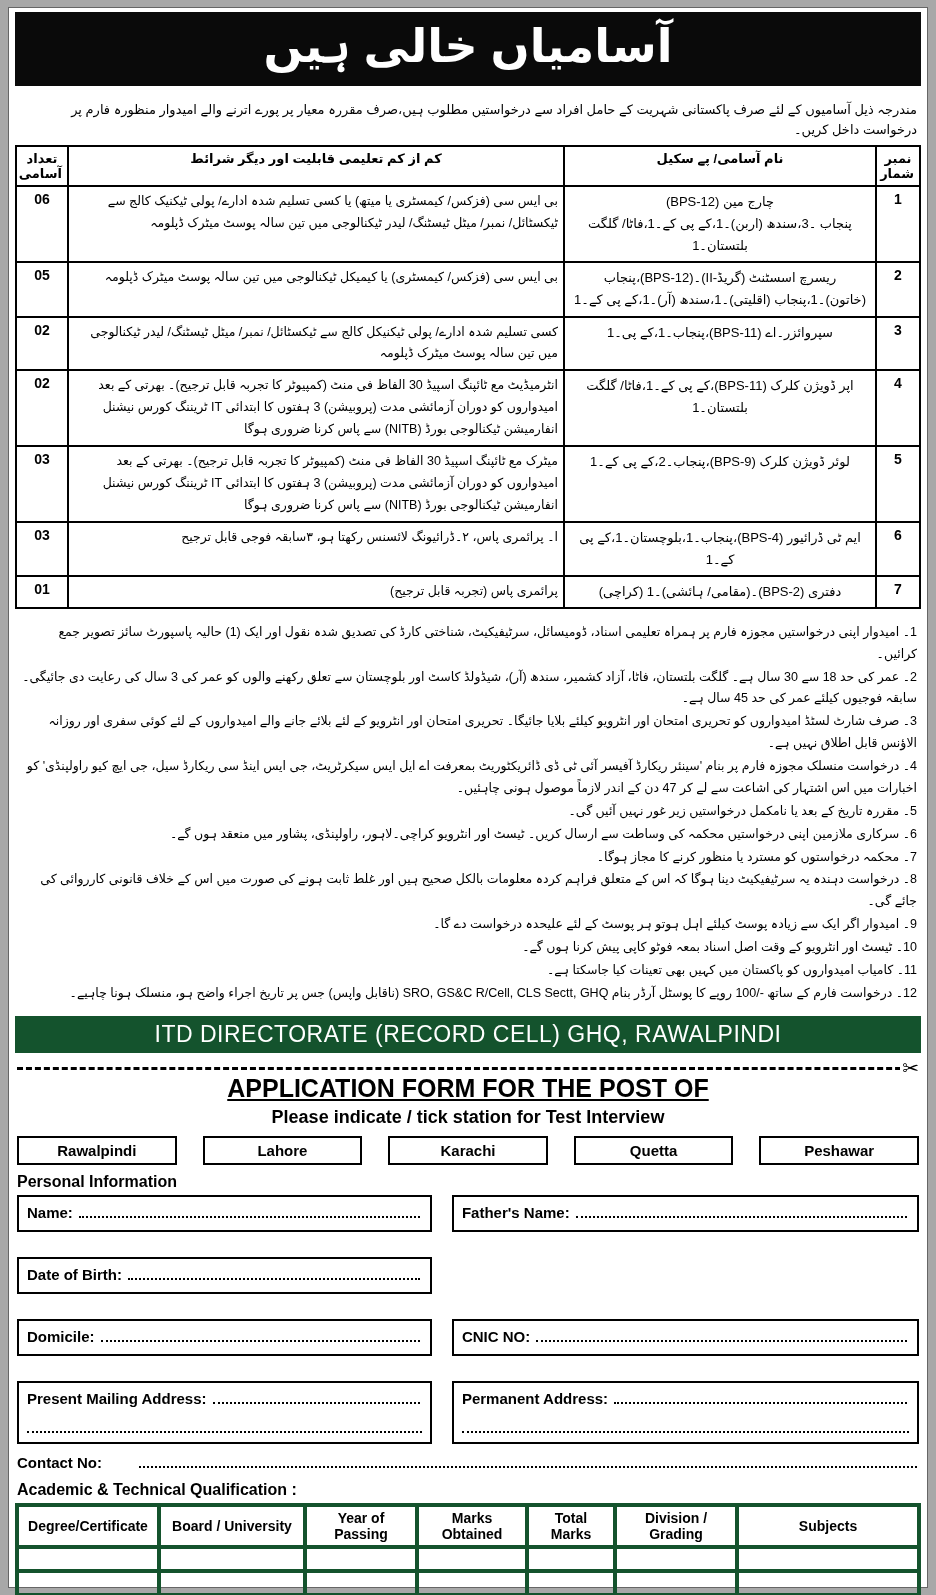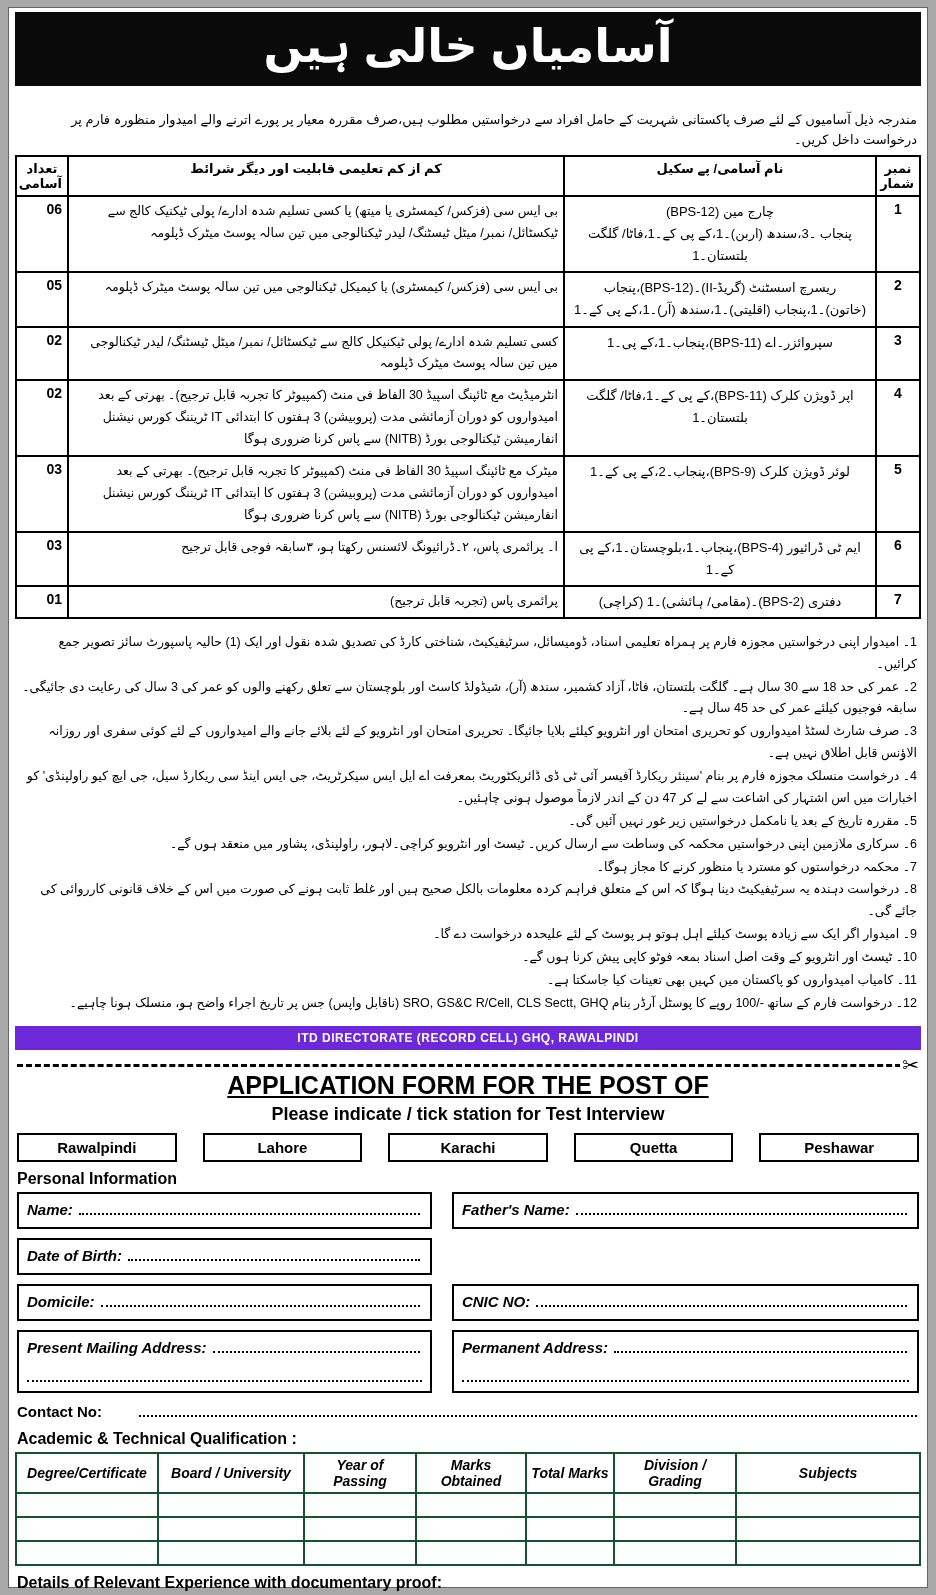--- a/index.html
+++ b/index.html
@@ -5,63 +5,63 @@
   * { box-sizing: border-box; margin: 0; padding: 0; }
   html,body { background:#8f8f8f; }
   body { font-family: "Liberation Sans", "DejaVu Sans", sans-serif; }
   .page { width:936px; height:1595px; background:#a8a8a8; padding:7px 8px; overflow:hidden; margin:0 auto; }
   .sheet { background:#fff; width:100%; height:100%; padding:4px 6px; border:1px solid #666; }
 
   
   .banner { background:#0a0a0a; color:#fff; text-align:center; padding:6px 0 10px; }
   .banner .urdu-title { font-size:46px; font-weight:bold; line-height:1.25; direction:rtl; }
 
-  .intro { direction:rtl; text-align:right; font-size:13px; padding:24px 4px 4px; line-height:1.6; }
+  .intro { direction:rtl; text-align:right; font-size:13px; padding:14px 4px 4px; line-height:1.6; }
 
   
   table.vacancy { width:100%; border-collapse:collapse; direction:rtl; table-layout:fixed; }
   table.vacancy th, table.vacancy td { border:2px solid #000; padding:4px 5px; vertical-align:top;margin-left:10px; }
   table.vacancy th { font-size:13px; font-weight:bold; text-align:center; background:#fff; }
   .col-serial { width:44px; } .col-post { width:312px; } .col-qual { width:auto; } .col-count { width:52px; }
   td.serial { text-align:center; font-size:14px; font-weight:bold; }
   td.post { text-align:center; font-size:13px; line-height:1.7; }
   td.qual { text-align:right; font-size:12.5px; line-height:1.75; }
-  td.count { text-align:right; font-size:14px; font-weight:bold; direction:ltr; }
+  td.count { text-align:center; font-size:14px; font-weight:bold; direction:ltr; }
 
   
   .notes { direction:rtl; text-align:right; padding:13px 4px 4px; }
   .note { font-size:12.5px; line-height:1.75; margin-bottom:1px; }
 
   
-  .itd-bar { background:#6d28d9; color:#fff; text-align:center; font-size:12px; font-weight:bold; padding:5px 0; margin-top:6px; letter-spacing:.5px; }
+  .itd-bar { background:#14532d; color:#fff; text-align:center; font-size:23px; font-weight:normal; padding:5px 0; margin-top:6px; letter-spacing:.5px; }
 
   
   .cutline { position:relative; border-top:3px dashed #000; margin:14px 2px 4px; }
   .cutline .scissors { position:absolute; right:-2px; top:-14px; font-size:20px; background:#fff; padding:0 2px; }
 
   
   .form-title { text-align:center; font-size:25px; font-weight:bold; text-decoration:underline; margin-top:4px; }
   .form-subtitle { text-align:center; font-size:18px; font-weight:bold; margin:4px 0 8px; }
   .stations { display:flex; gap:26px; padding:0 2px; }
   .station { flex:1; border:2px solid #000; text-align:center; font-size:15px; font-weight:bold; padding:4px 2px; }
   .section-label { font-size:16px; font-weight:bold; margin:8px 2px 4px; }
-  .field-grid { display:flex; flex-direction:column; gap:9px; padding:0 2px;font-style:italic; }
+  .field-grid { display:flex; flex-direction:column; gap:25px; padding:0 2px; }
   .field-row { display:flex; gap:20px; }
   .fbox { border:2px solid #000; padding:7px 8px 9px; display:flex; align-items:flex-end; }
   .fbox.left { flex:0 0 46%; } .fbox.right { flex:1;justify-content:space-between; }
   .fbox .lbl, .plain .lbl { font-size:15px; font-weight:bold; white-space:nowrap; }
   .dots { flex:1; border-bottom:2px dotted #000; margin:0 2px 3px 6px; min-width:30px; }
   .fbox.tall { display:block; }
   .fbox.tall .line1 { display:flex; align-items:flex-end; }
   .fbox.tall .line2 { border-bottom:2px dotted #000; height:24px; margin-top:2px; }
   .plain { display:flex; align-items:flex-end; padding:10px 2px 2px;gap:31px; }
 
   
   table.grid { width:100%; border-collapse:collapse; table-layout:fixed; margin:0 0 2px; }
-  table.grid th, table.grid td { border:2px solid #14532d; padding:3px 4px; font-size:14px;font-style:italic; }
+  table.grid th, table.grid td { border:4px solid #14532d; padding:3px 4px; font-size:14px; }
   table.grid th { font-weight:bold; text-align:center; }
   table.grid td { height:24px; }
 </style>
 </head>
 <body>
 
 <div class="page">
   <div class="sheet">
 
     <div class="banner">

